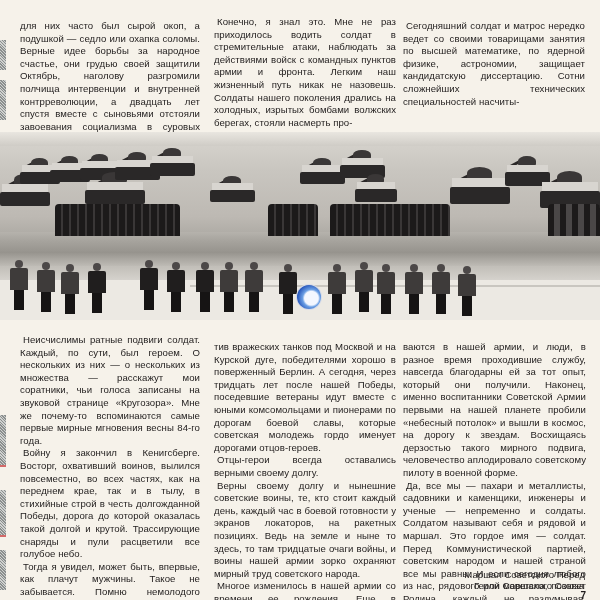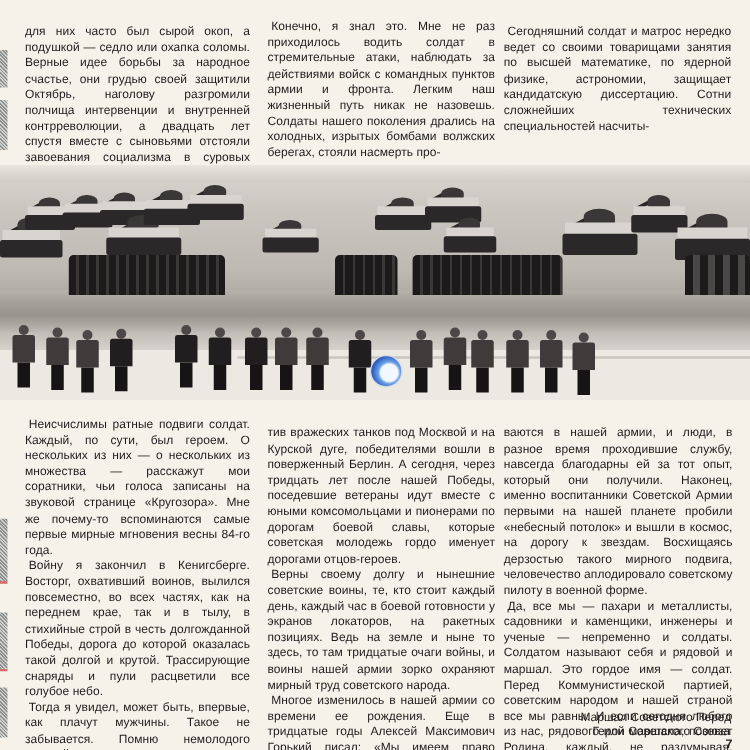--- a/index.html
+++ b/index.html
@@ -275,21 +275,22 @@
   </div>
 
   <div class="globe-icon"></div>
 
   <div class="col col-bot-1">
     <p class="indent">Неисчислимы ратные подвиги солдат. Каждый, по сути, был героем. О нескольких из них — о нескольких из множества — расскажут мои соратники, чьи голоса записаны на звуковой странице «Кругозора». Мне же почему-то вспоминаются самые первые мирные мгновения весны 84-го года.</p>
     <p class="indent">Войну я закончил в Кенигсберге. Восторг, охвативший воинов, вылился повсеместно, во всех частях, как на переднем крае, так и в тылу, в стихийные строй в честь долгожданной Победы, дорога до которой оказалась такой долгой и крутой. Трассирующие снаряды и пули расцветили все голубое небо.</p>
     <p class="indent">Тогда я увидел, может быть, впервые, как плачут мужчины. Такое не забывается. Помню немолодого гвардейца, которому я сказал: «Старина! Все хорошо, мы победили, радоваться надо!» И он ответил мне, не смахивая слез с прорезанных морщинами щек: «Я радуюсь, товарищ командующий, но вы же зна-</p>
   </div>
   <div class="col col-bot-2">
-    <p>тив вражеских танков под Москвой и на Курской дуге, победителями вошли в поверженный Берлин. А сегодня, через тридцать лет после нашей Победы, поседевшие ветераны идут вместе с юными комсомольцами и пионерами по дорогам боевой славы, которые советская молодежь гордо именует дорогами отцов-героев.</p>
+    <p>тив вражеских танков под Москвой и на Курской дуге, победителями хорошо в поверженный Берлин. А сегодня, через тридцать лет после нашей Победы, поседевшие ветераны идут вместе с юными комсомольцами и пионерами по дорогам боевой славы, которые советская молодежь гордо именует дорогами отцов-героев.</p>
+    <p class="indent">Отцы-герои всегда оставались верными своему долгу.</p>
     <p class="indent">Верны своему долгу и нынешние советские воины, те, кто стоит каждый день, каждый час в боевой готовности у экранов локаторов, на ракетных позициях. Ведь на земле и ныне то здесь, то там тридцатые очаги войны, и воины нашей армии зорко охраняют мирный труд советского народа.</p>
     <p class="indent">Многое изменилось в нашей армии со времени ее рождения. Еще в тридцатые годы Алексей Максимович Горький писал: «Мы имеем право гордиться фактом, небывалым никогда, нигде: наша</p>
   </div>
   <div class="col col-bot-3">
     <p>ваются в нашей армии, и люди, в разное время проходившие службу, навсегда благодарны ей за тот опыт, который они получили. Наконец, именно воспитанники Советской Армии первыми на нашей планете пробили «небесный потолок» и вышли в космос, на дорогу к звездам. Восхищаясь дерзостью такого мирного подвига, человечество аплодировало советскому пилоту в военной форме.</p>
     <p class="indent">Да, все мы — пахари и металлисты, садовники и каменщики, инженеры и ученые — непременно и солдаты. Солдатом называют себя и рядовой и маршал. Это гордое имя — солдат. Перед Коммунистической партией, советским народом и нашей страной все мы равны. И если сегодня любого из нас, рядового или маршала, позовет Родина, каждый, не раздумывая, встанет в солдатский строй.</p>
   </div>
 
   <div class="signature">
     <div>Маршал Советского Перед</div>

